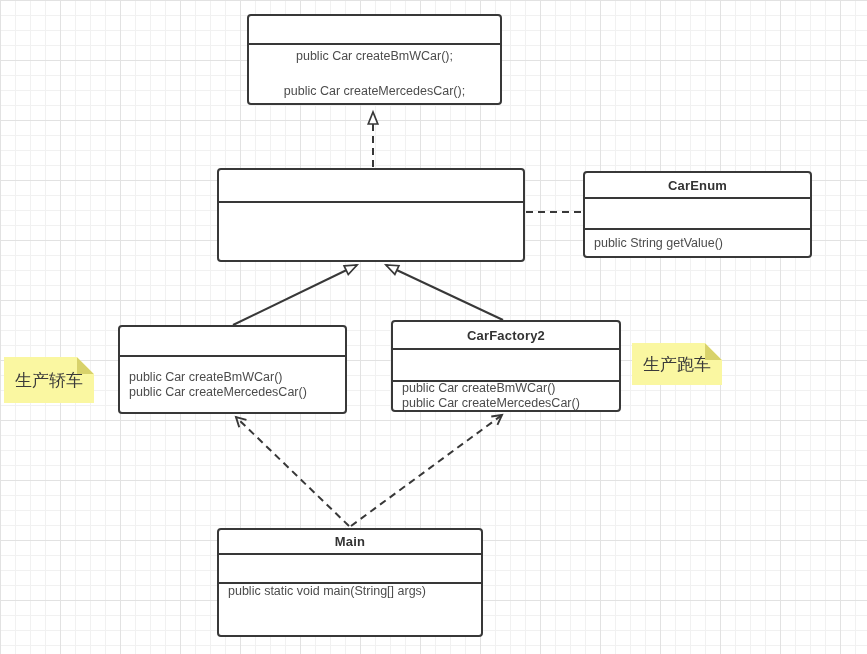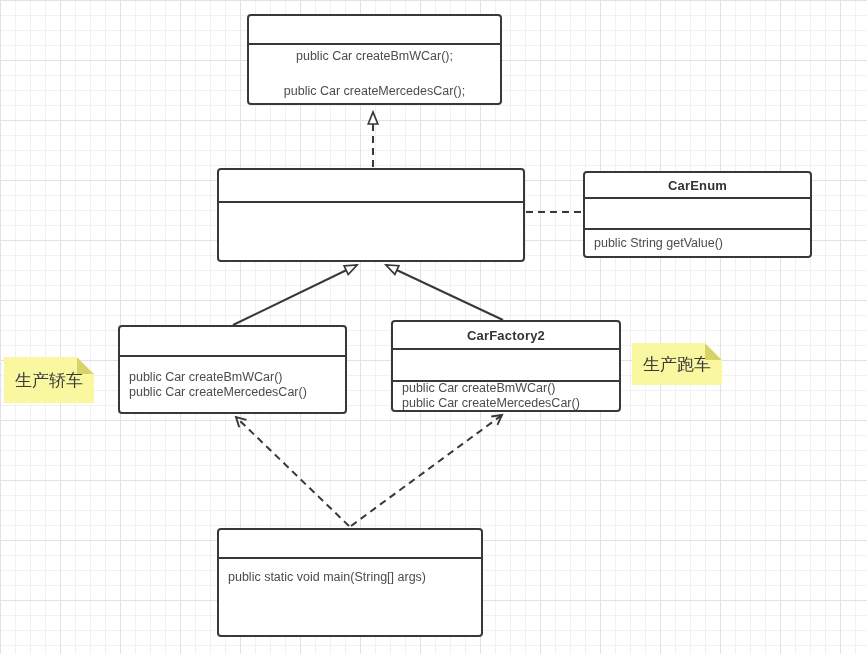--- a/index.html
+++ b/index.html
@@ -53,21 +53,21 @@
     display: flex;
     flex-direction: column;
     justify-content: center;
     padding: 0 9px;
     font-size: 12.5px;
     line-height: 15px;
     color: #4c4c4c;
     overflow: hidden;
   }
   .uml-methods.center { text-align: center; gap: 20px; }
-  .uml-methods.top { justify-content: flex-start; padding-top: 11px; }
+  .uml-methods.top { justify-content: flex-start; }
   .note {
     position: absolute;
     box-sizing: border-box;
     display: flex;
     align-items: center;
     justify-content: center;
     font-size: 17px;
     color: #3a3a3a;
     background: #faf7a1;
     clip-path: polygon(0 0, calc(100% - 17px) 0, 100% 17px, 100% 100%, 0 100%);
@@ -132,20 +132,21 @@
 <div class="uml-class" style="left:391px; top:320px; width:230px; height:92px">
   <div class="uml-title" style="height:26px">CarFactory2</div>
   <div class="uml-attrs" style="height:30px"></div>
   <div class="uml-methods">
     <div>public Car createBmWCar()</div>
     <div>public Car createMercedesCar()</div>
   </div>
 </div>
 
 <div class="uml-class" style="left:217px; top:528px; width:266px; height:109px">
+  <div class="uml-title" style="height:23px">Main</div>
   <div class="uml-attrs" style="height:27px"></div>
   <div class="uml-methods top">
     <div>public static void main(String[] args)</div>
   </div>
 </div>
 
 <div class="note" style="left:4px; top:357px; width:90px; height:46px">
   <div class="fold"></div>
   <span>生产轿车</span>
 </div>

